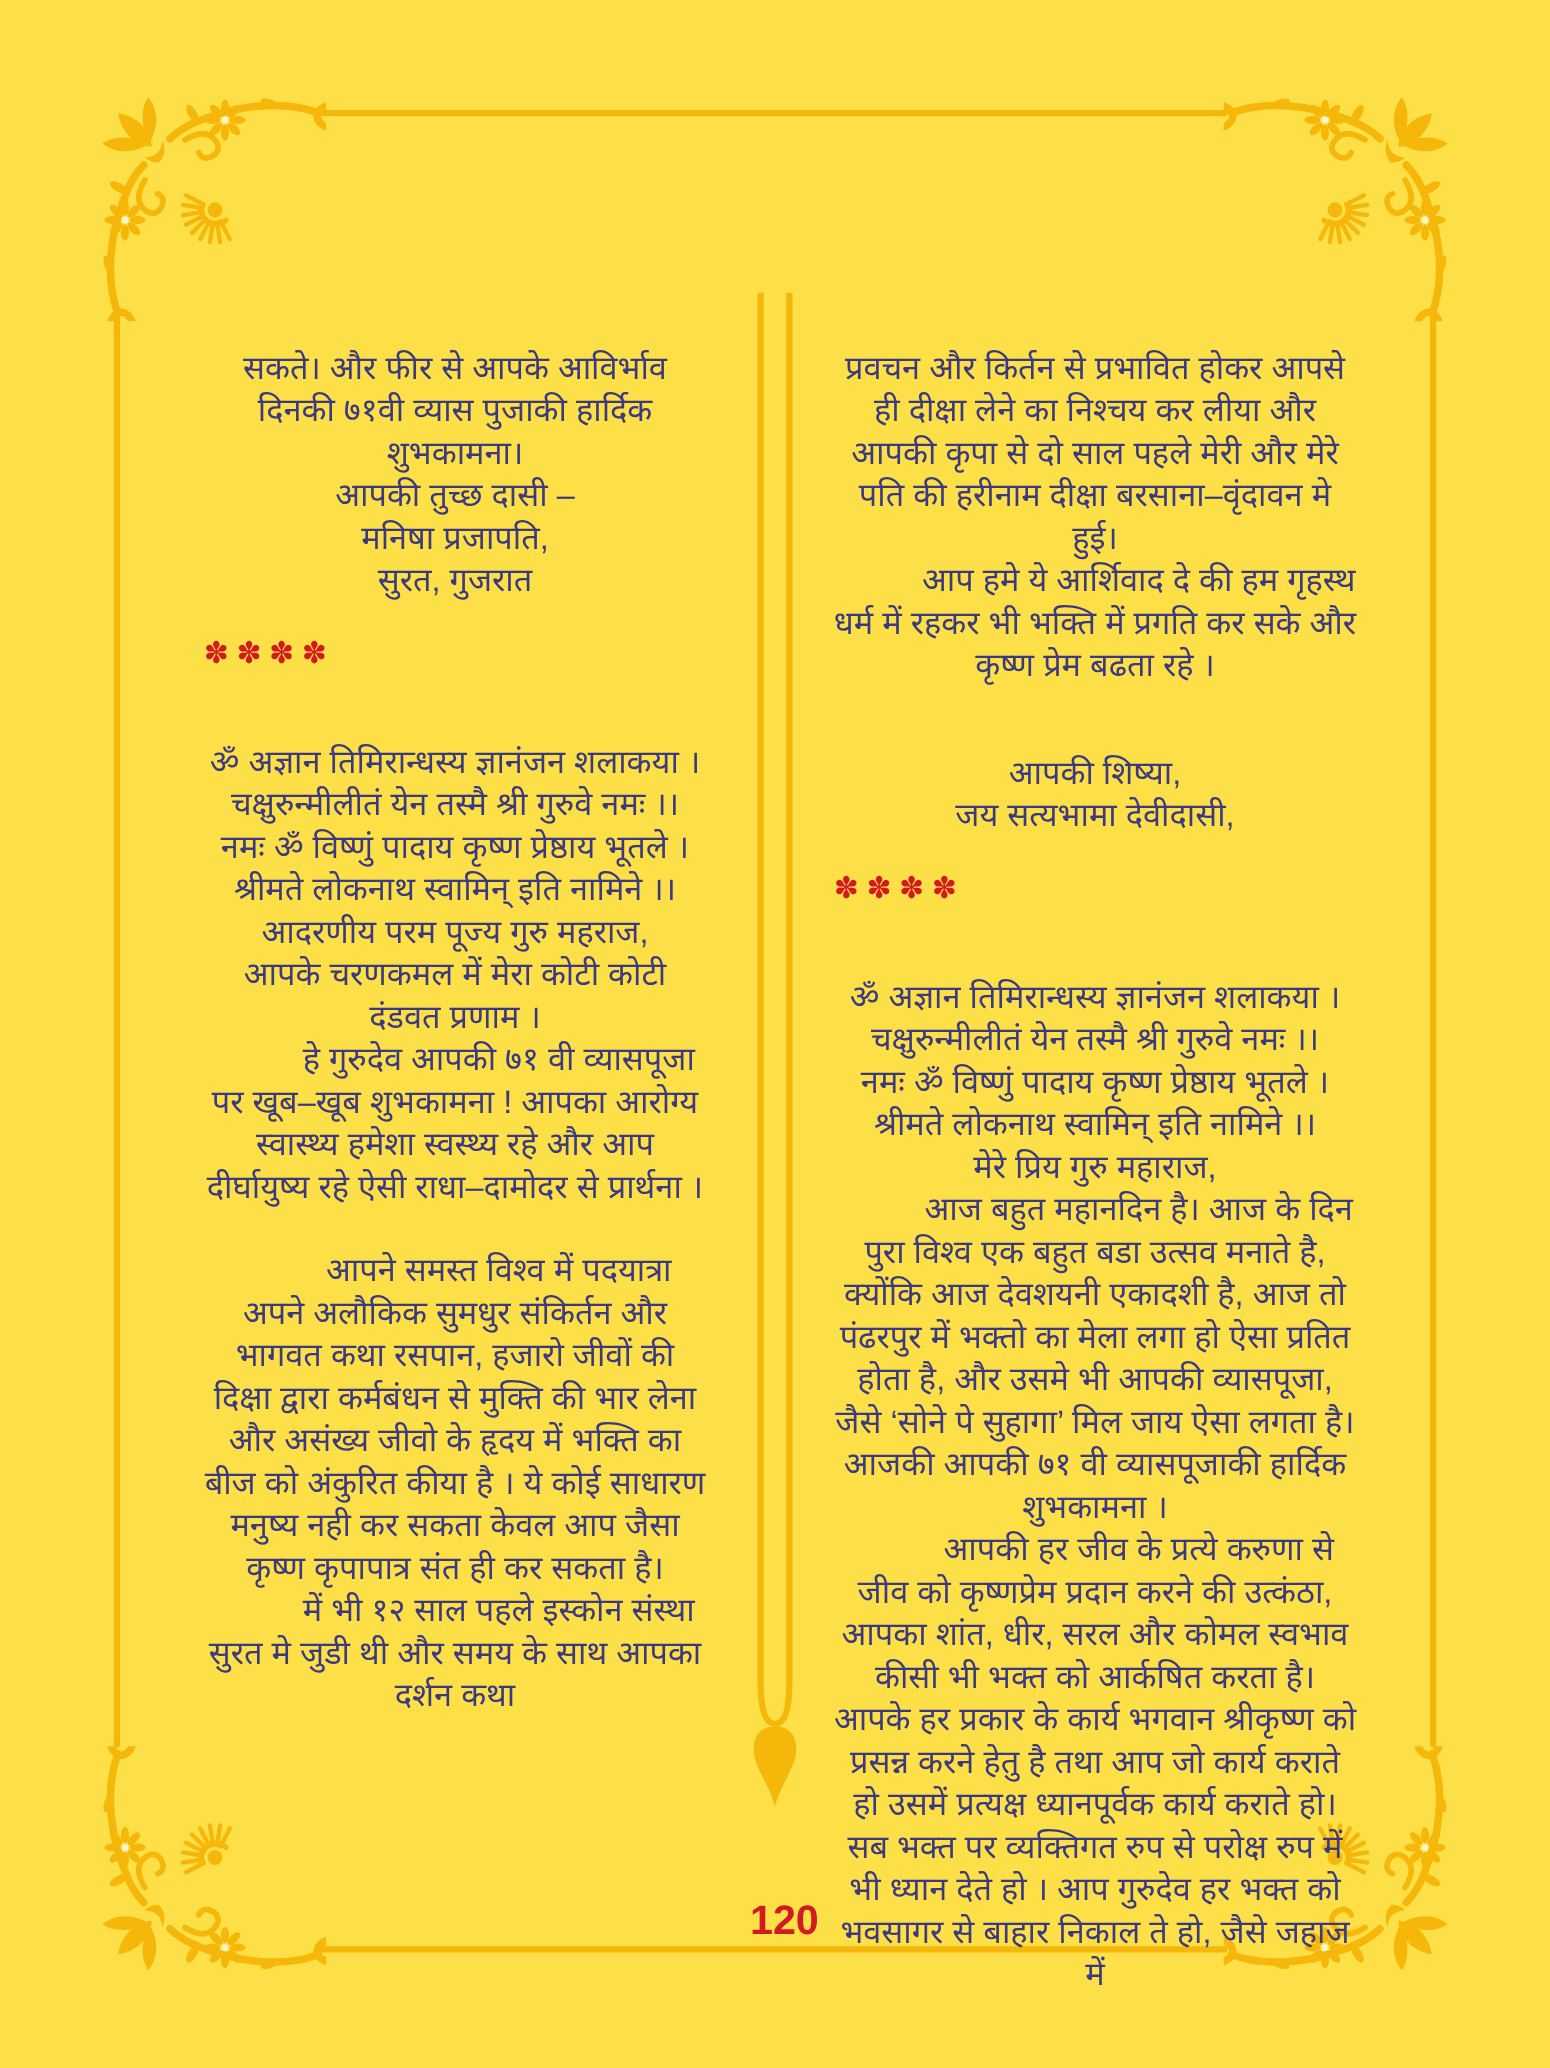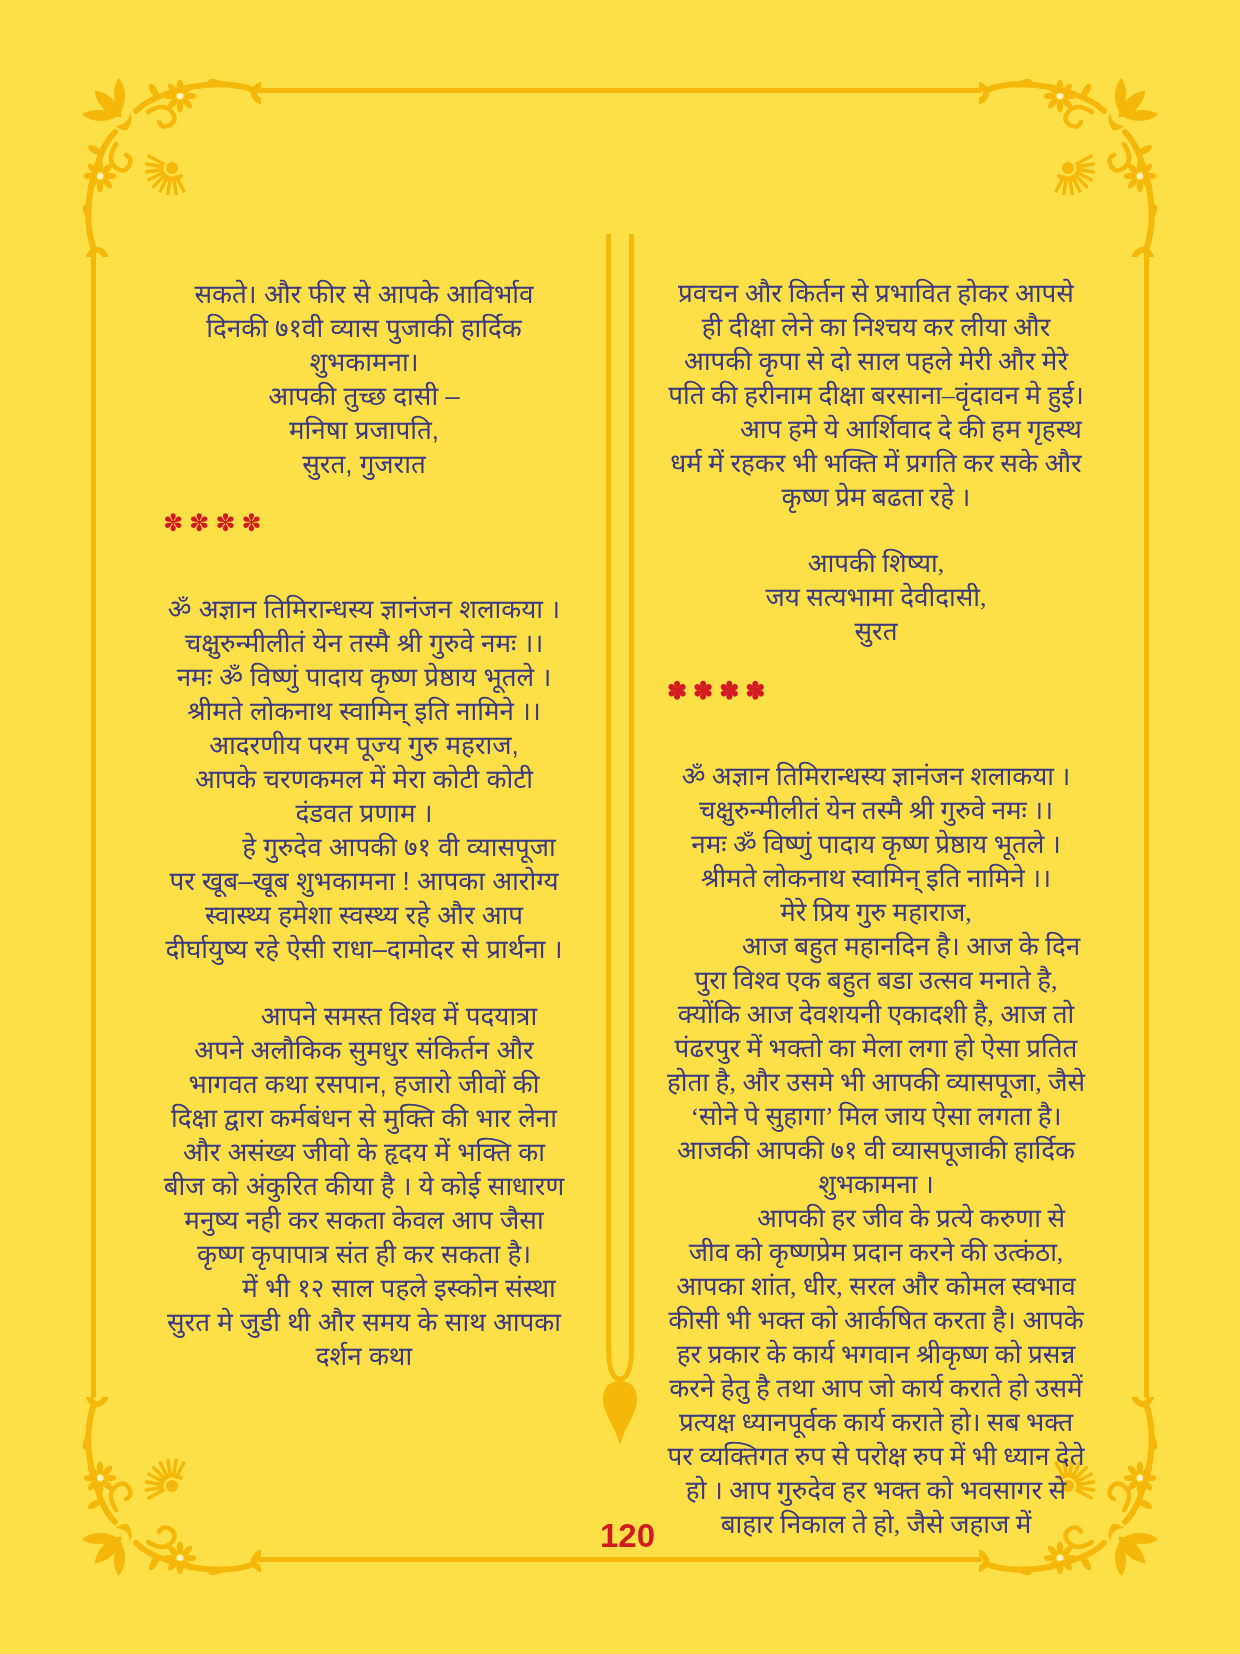--- a/index.html
+++ b/index.html
@@ -25,27 +25,27 @@
   .orn-br{left:979px;top:1397px;transform:scale(-1,-1);}
   
   .divider{position:absolute;left:601px;top:234px;width:38px;height:1214px;}
   
   .col{
     position:absolute;top:277px;
     color:#3B3980;
     font-size:26px;line-height:34px;
   }
   .col-left{left:163px;width:402px;}
-  .col-right{left:667px;width:418px;font-family:Liberation Serif, serif;}
+  .col-right{left:667px;width:418px;}
   .col p{margin:0;text-align:center;}
   .justify{text-align:justify;}
   .indent{text-indent:70px;}
   .gap-top{margin-top:33px !important;}
   .sig-first{margin-top:52px;}
-  .col-right .sig-first{margin-top:32px;}
+  .col-right .sig-first{margin-top:52px;}
   .asterisks{
     margin-top:28px;
     color:#D31A22;font-weight:bold;
     font-size:24px;line-height:28px;letter-spacing:6px;
   }
   .shloka{margin-top:55px;text-align:center;}
   .salutation{margin-top:30px;}
   
   .page-number{
     position:absolute;left:0;right:0;top:1519px;
@@ -152,21 +152,20 @@
     <p class="justify indent">हे गुरुदेव आपकी ७१ वी व्यासपूजा पर खूब–खूब शुभकामना ! आपका आरोग्य स्वास्थ्य हमेशा स्वस्थ्य रहे और आप दीर्घायुष्य रहे ऐसी राधा–दामोदर से प्रार्थना ।</p>
     <p class="justify indent gap-top">आपने समस्त विश्व में पदयात्रा अपने अलौकिक सुमधुर संकिर्तन और भागवत कथा रसपान, हजारो जीवों की दिक्षा द्वारा कर्मबंधन से मुक्ति की भार लेना और असंख्य जीवो के हृदय में भक्ति का बीज को अंकुरित कीया है । ये कोई साधारण मनुष्य नही कर सकता केवल आप जैसा कृष्ण कृपापात्र संत ही कर सकता है।</p>
     <p class="justify indent">में भी १२ साल पहले इस्कोन संस्था सुरत मे जुडी थी और समय के साथ आपका दर्शन कथा</p>
   </div>
 
   <div class="col col-right">
     <p class="justify">प्रवचन और किर्तन से प्रभावित होकर आपसे ही दीक्षा लेने का निश्चय कर लीया और आपकी कृपा से दो साल पहले मेरी और मेरे पति की हरीनाम दीक्षा बरसाना–वृंदावन मे हुई।</p>
     <p class="justify indent">आप हमे ये आर्शिवाद दे की हम गृहस्थ धर्म में रहकर भी भक्ति में प्रगति कर सके और कृष्ण प्रेम बढता रहे ।</p>
     <p class="sig-first">आपकी शिष्या,</p>
     <p>जय सत्यभामा देवीदासी,</p>
-    <p>सुरत</p>
     <div class="asterisks">✽✽✽✽</div>
     <div class="shloka">
       <div>ॐ अज्ञान तिमिरान्धस्य ज्ञानंजन शलाकया ।</div>
       <div>चक्षुरुन्मीलीतं येन तस्मै श्री गुरुवे नमः ।।</div>
       <div>नमः ॐ विष्णुं पादाय कृष्ण प्रेष्ठाय भूतले ।</div>
       <div>श्रीमते लोकनाथ स्वामिन् इति नामिने ।।</div>
     </div>
     <p class="salutation">मेरे प्रिय गुरु महाराज,</p>
     <p class="justify indent">आज बहुत महानदिन है। आज के दिन पुरा विश्व एक बहुत बडा उत्सव मनाते है, क्योंकि आज देवशयनी एकादशी है, आज तो पंढरपुर में भक्तो का मेला लगा हो ऐसा प्रतित होता है, और उसमे भी आपकी व्यासपूजा, जैसे ‘सोने पे सुहागा’ मिल जाय ऐसा लगता है। आजकी आपकी ७१ वी व्यासपूजाकी हार्दिक शुभकामना ।</p>
     <p class="justify indent">आपकी हर जीव के प्रत्ये करुणा से जीव को कृष्णप्रेम प्रदान करने की उत्कंठा, आपका शांत, धीर, सरल और कोमल स्वभाव कीसी भी भक्त को आर्कषित करता है। आपके हर प्रकार के कार्य भगवान श्रीकृष्ण को प्रसन्न करने हेतु है तथा आप जो कार्य कराते हो उसमें प्रत्यक्ष ध्यानपूर्वक कार्य कराते हो। सब भक्त पर व्यक्तिगत रुप से परोक्ष रुप में भी ध्यान देते हो । आप गुरुदेव हर भक्त को भवसागर से बाहार निकाल ते हो, जैसे जहाज में</p>

